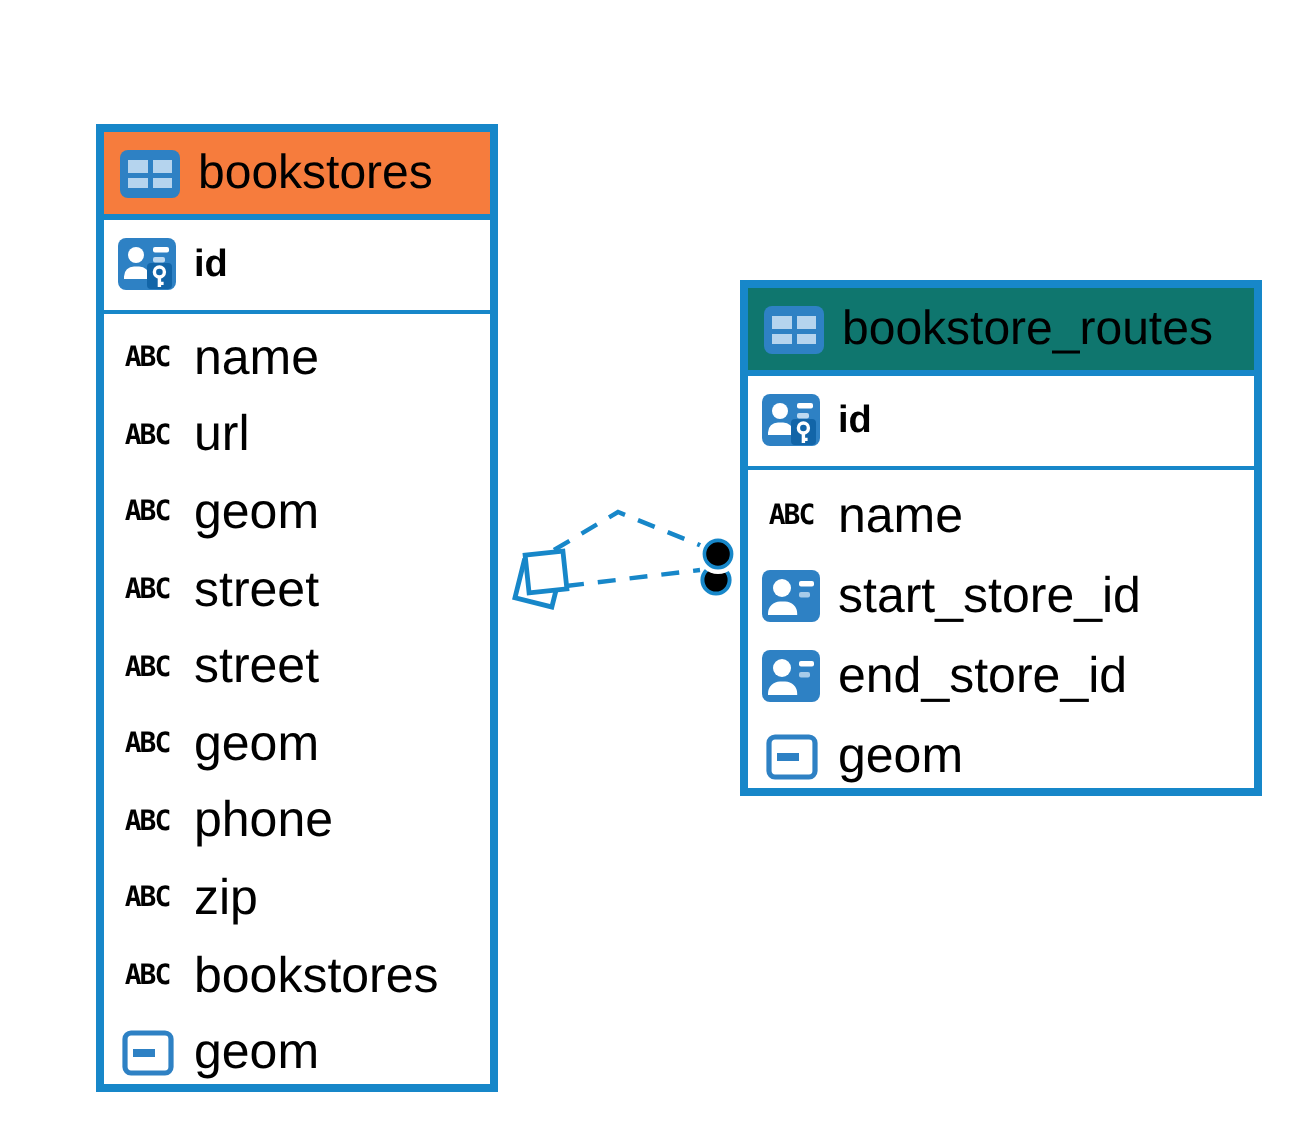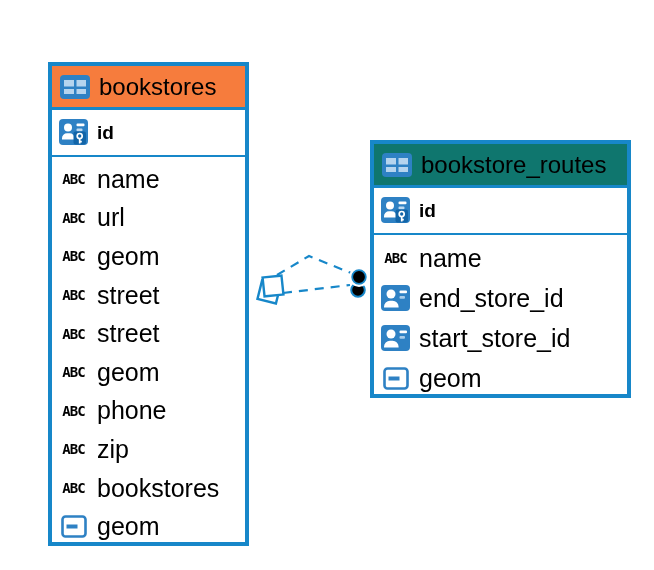--- a/index.html
+++ b/index.html
@@ -199,33 +199,33 @@
       <div class="col-row">
         <span class="icon-wrap">
           <svg width="29" height="26" viewBox="0 0 29 26">
             <rect width="29" height="26" rx="4" fill="#2E81C4"></rect>
             <circle cx="10" cy="9" r="4.5" fill="#fff"></circle>
             <path d="M3 22.5 v-0.8 a6 6 0 0 1 6-6 h2.6 a6 6 0 0 1 6 6 v0.8 z" fill="#fff"></path>
             <rect x="18.5" y="5.5" width="7.5" height="2.8" rx="1" fill="#fff"></rect>
             <rect x="18.5" y="11" width="5.5" height="2.8" rx="1" fill="#A8CCE9"></rect>
           </svg>
         </span>
-        <span class="col-label">end_store_id</span>
+        <span class="col-label">start_store_id</span>
       </div>
       <div class="col-row">
         <span class="icon-wrap">
           <svg width="29" height="26" viewBox="0 0 29 26">
             <rect width="29" height="26" rx="4" fill="#2E81C4"></rect>
             <circle cx="10" cy="9" r="4.5" fill="#fff"></circle>
             <path d="M3 22.5 v-0.8 a6 6 0 0 1 6-6 h2.6 a6 6 0 0 1 6 6 v0.8 z" fill="#fff"></path>
             <rect x="18.5" y="5.5" width="7.5" height="2.8" rx="1" fill="#fff"></rect>
             <rect x="18.5" y="11" width="5.5" height="2.8" rx="1" fill="#A8CCE9"></rect>
           </svg>
         </span>
-        <span class="col-label">start_store_id</span>
+        <span class="col-label">end_store_id</span>
       </div>
       <div class="col-row">
         <span class="icon-wrap">
           <svg width="26" height="23" viewBox="0 0 26 23">
             <rect x="1.5" y="1.5" width="23" height="20" rx="3" fill="#fff" stroke="#2E81C4" stroke-width="2.6"></rect>
             <rect x="5.5" y="9.5" width="11" height="4" fill="#2E81C4"></rect>
           </svg>
         </span>
         <span class="col-label">geom</span>
       </div>

